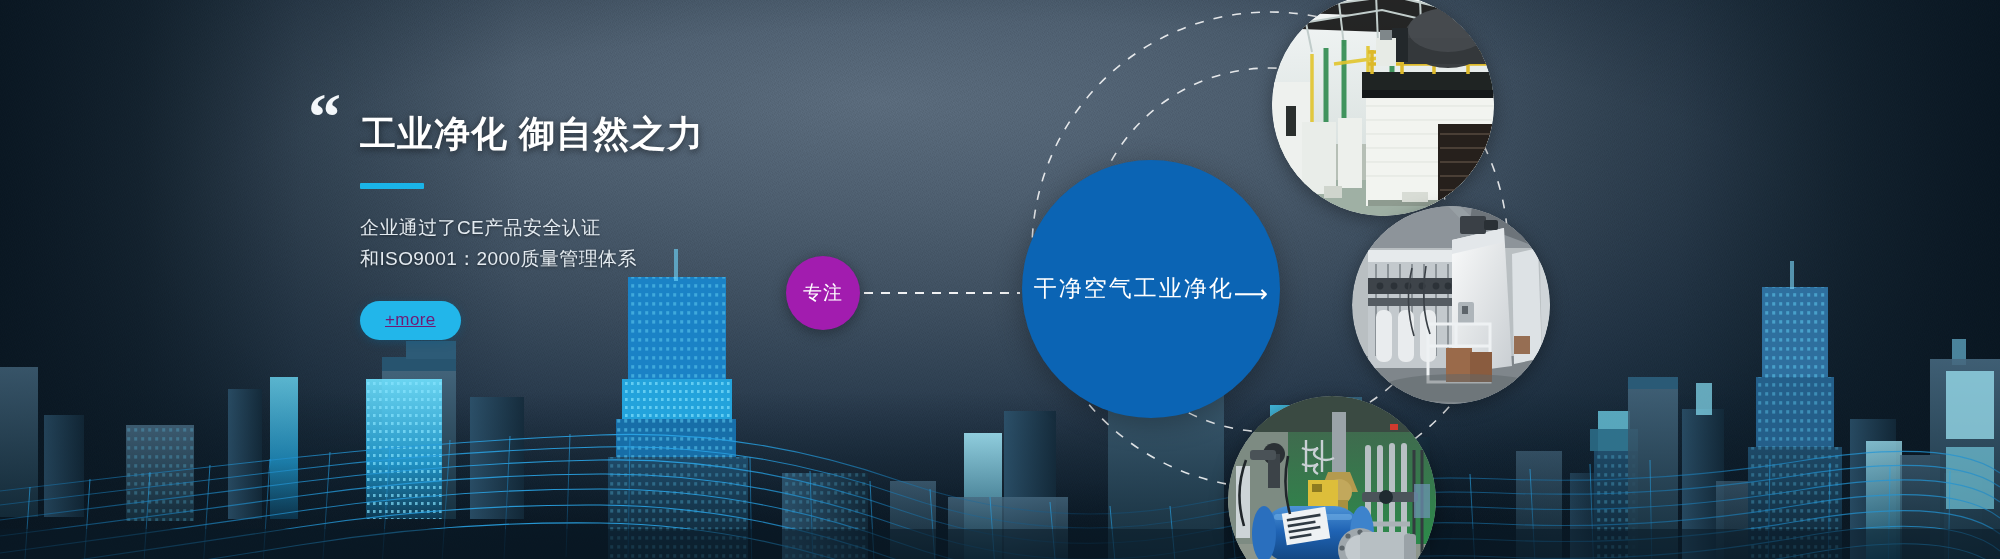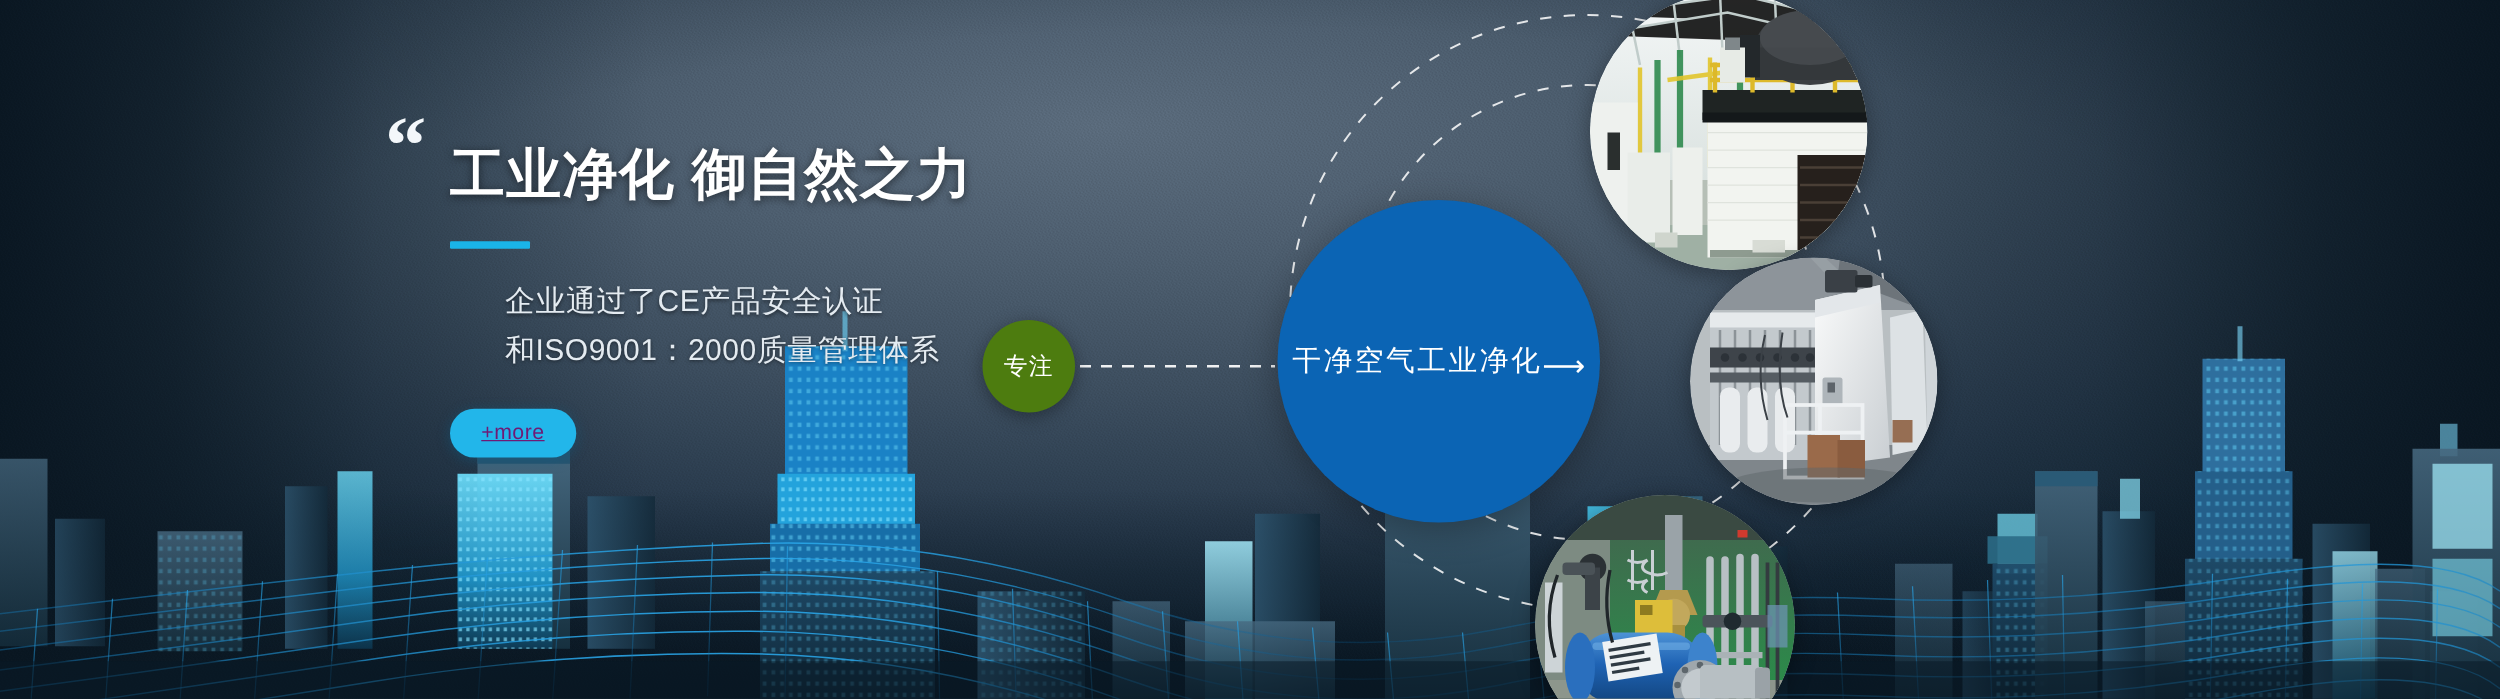--- a/index.html
+++ b/index.html
@@ -71,42 +71,41 @@
   .subtitle{
     font-size:22px;
     color:#e8eef3;
     letter-spacing:11px;
     font-weight:400;
     white-space:nowrap;
     text-shadow:0 1px 3px rgba(0,0,0,.45);
   }
   .headline{
     margin-top:14px;
-    font-size:44px;
+    font-size:36px;
     font-weight:700;
     color:#ffffff;
     letter-spacing:1px;
     white-space:nowrap;
     text-shadow:0 2px 7px rgba(0,0,0,.55);
   }
   .accent-rule{
     margin-top:24px;
     width:64px;
     height:6px;
     background:#1ab4e8;
     border-radius:1px;
   }
   .desc{
     margin-top:24px;
-    font-size:24px;
+    font-size:19px;
     line-height:1.62;
     color:#e4ebf1;
     letter-spacing:.4px;
     text-shadow:0 1px 3px rgba(0,0,0,.5);
-    margin-left:44px;
   }
   .desc div{ white-space:nowrap; }
   .more-btn{
     display:inline-block;
     margin-top:26px;
     padding:9px 25px 10px;
     border:none;
     border-radius:22px;
     background:#22b6ea;
     color:#701a75;
@@ -117,21 +116,21 @@
     box-shadow:0 2px 10px rgba(10,90,130,.45);
     text-decoration:underline;
   }
 
   
   .focus-badge{
     position:absolute;
     left:786px; top:256px;
     width:74px; height:74px;
     border-radius:50%;
-    background:#4d7c0f;
+    background:#a21caf;
     display:flex; align-items:center; justify-content:center;
     color:#ffffff;
     font-size:19px;
     letter-spacing:1px;
     z-index:13;
     box-shadow:0 3px 14px rgba(0,0,0,.35);
     cursor:pointer;
   }
   .connector{
     position:absolute;

